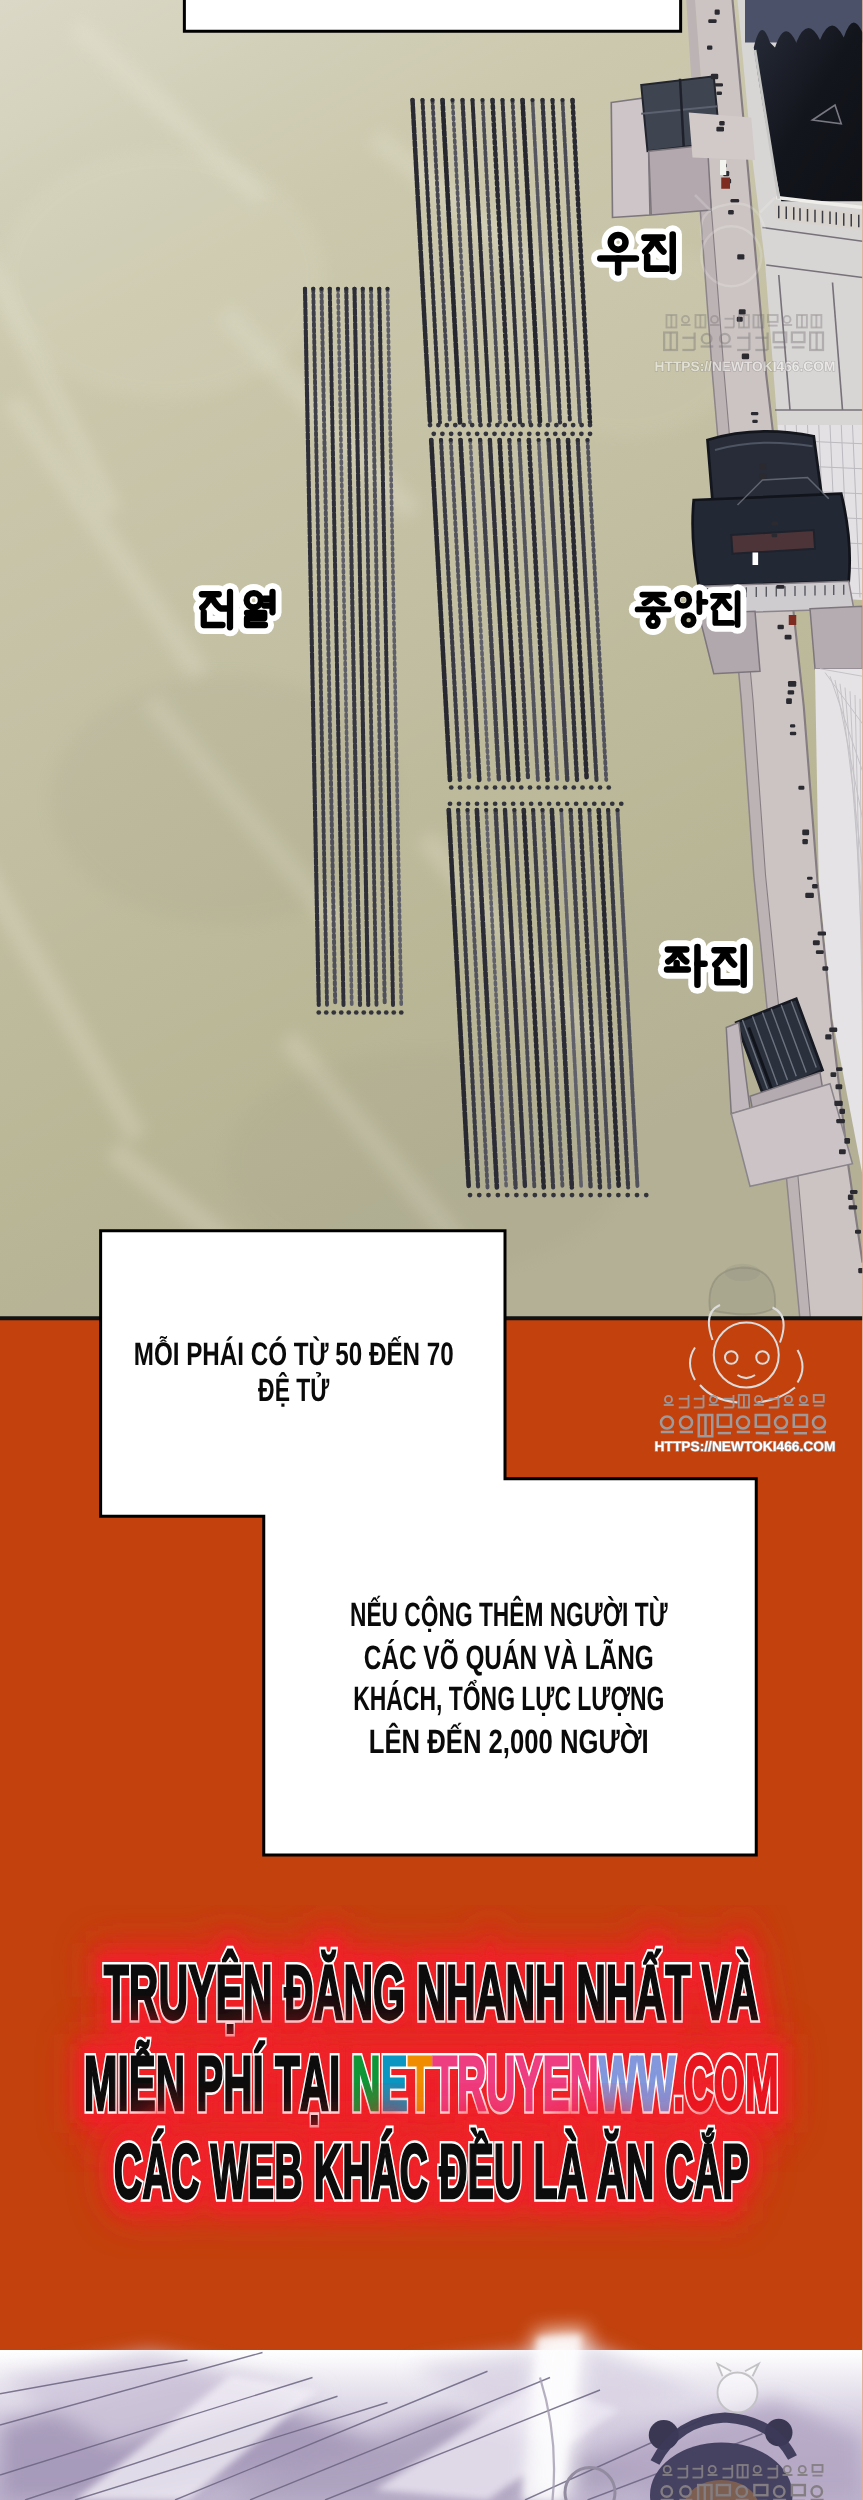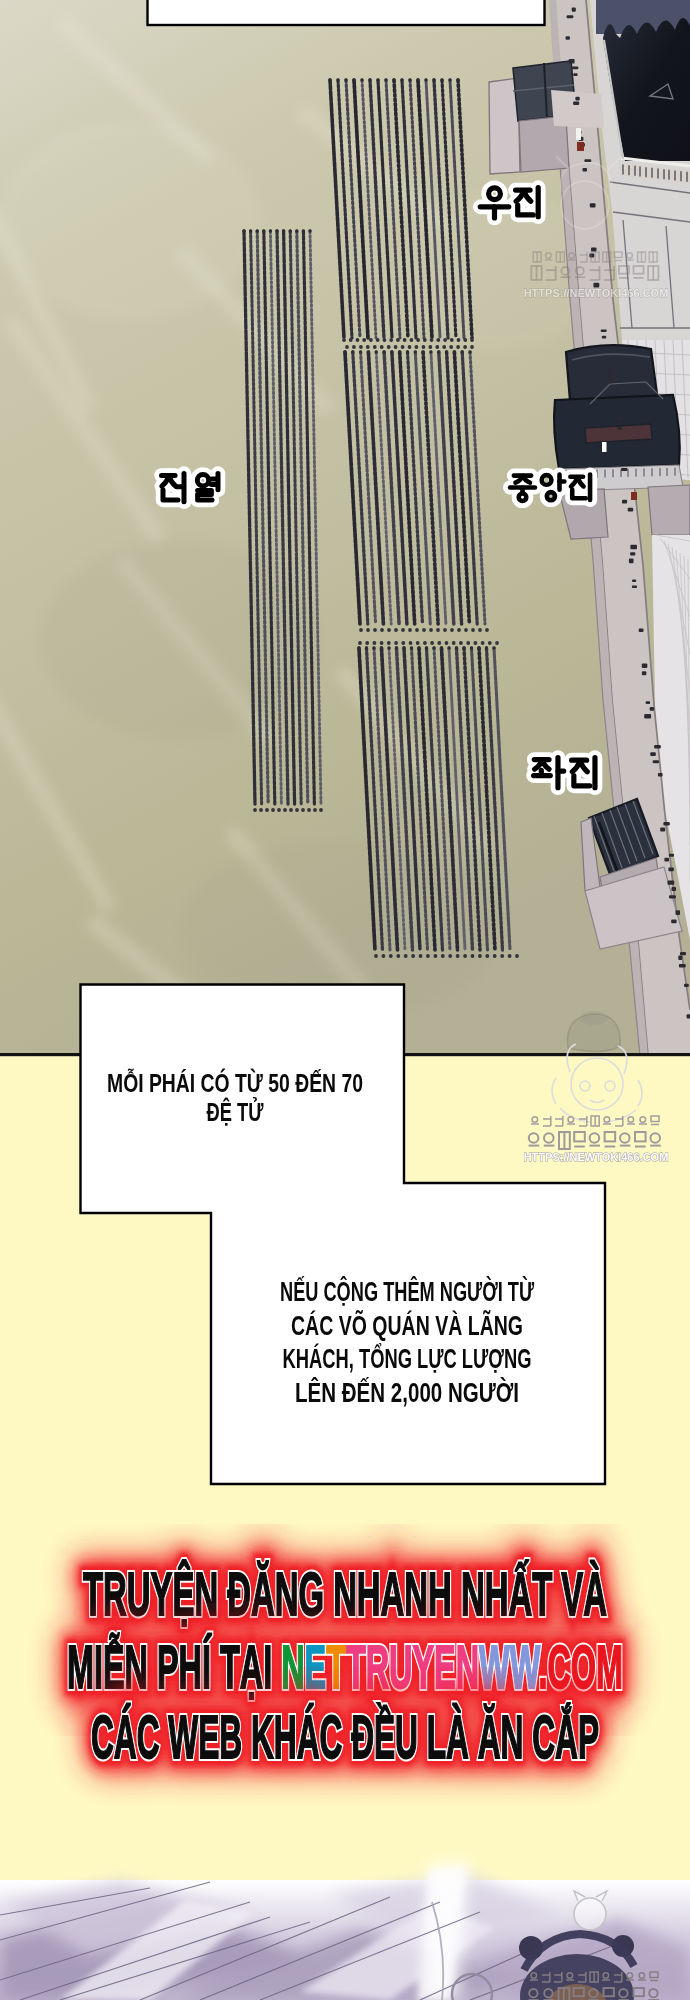--- a/index.html
+++ b/index.html
@@ -1,15 +1,15 @@
 <!DOCTYPE html>
 <html><head><meta charset="utf-8">
 <style>
 html,body{margin:0;padding:0;background:#fff;}
-#page{position:relative;width:690px;height:2000px;overflow:hidden;background:#fef9c3;font-family:"Liberation Sans",sans-serif;}
+#page{position:relative;width:690px;height:2000px;overflow:hidden;background:#c2410c;font-family:"Liberation Sans",sans-serif;}
 </style></head>
 <body>
 <div id="page">
 <svg width="690" height="1060" viewBox="0 0 690 1060" style="position:absolute;left:0;top:0">
       <defs>
 <linearGradient id="field" x1="0" y1="0" x2="0.35" y2="1">
  <stop offset="0" stop-color="#dbd8c7"></stop>
           <stop offset="0.25" stop-color="#cbc8ad"></stop>
  <stop offset="0.55" stop-color="#c2bfa3"></stop>
           <stop offset="0.8" stop-color="#bab797"></stop>

